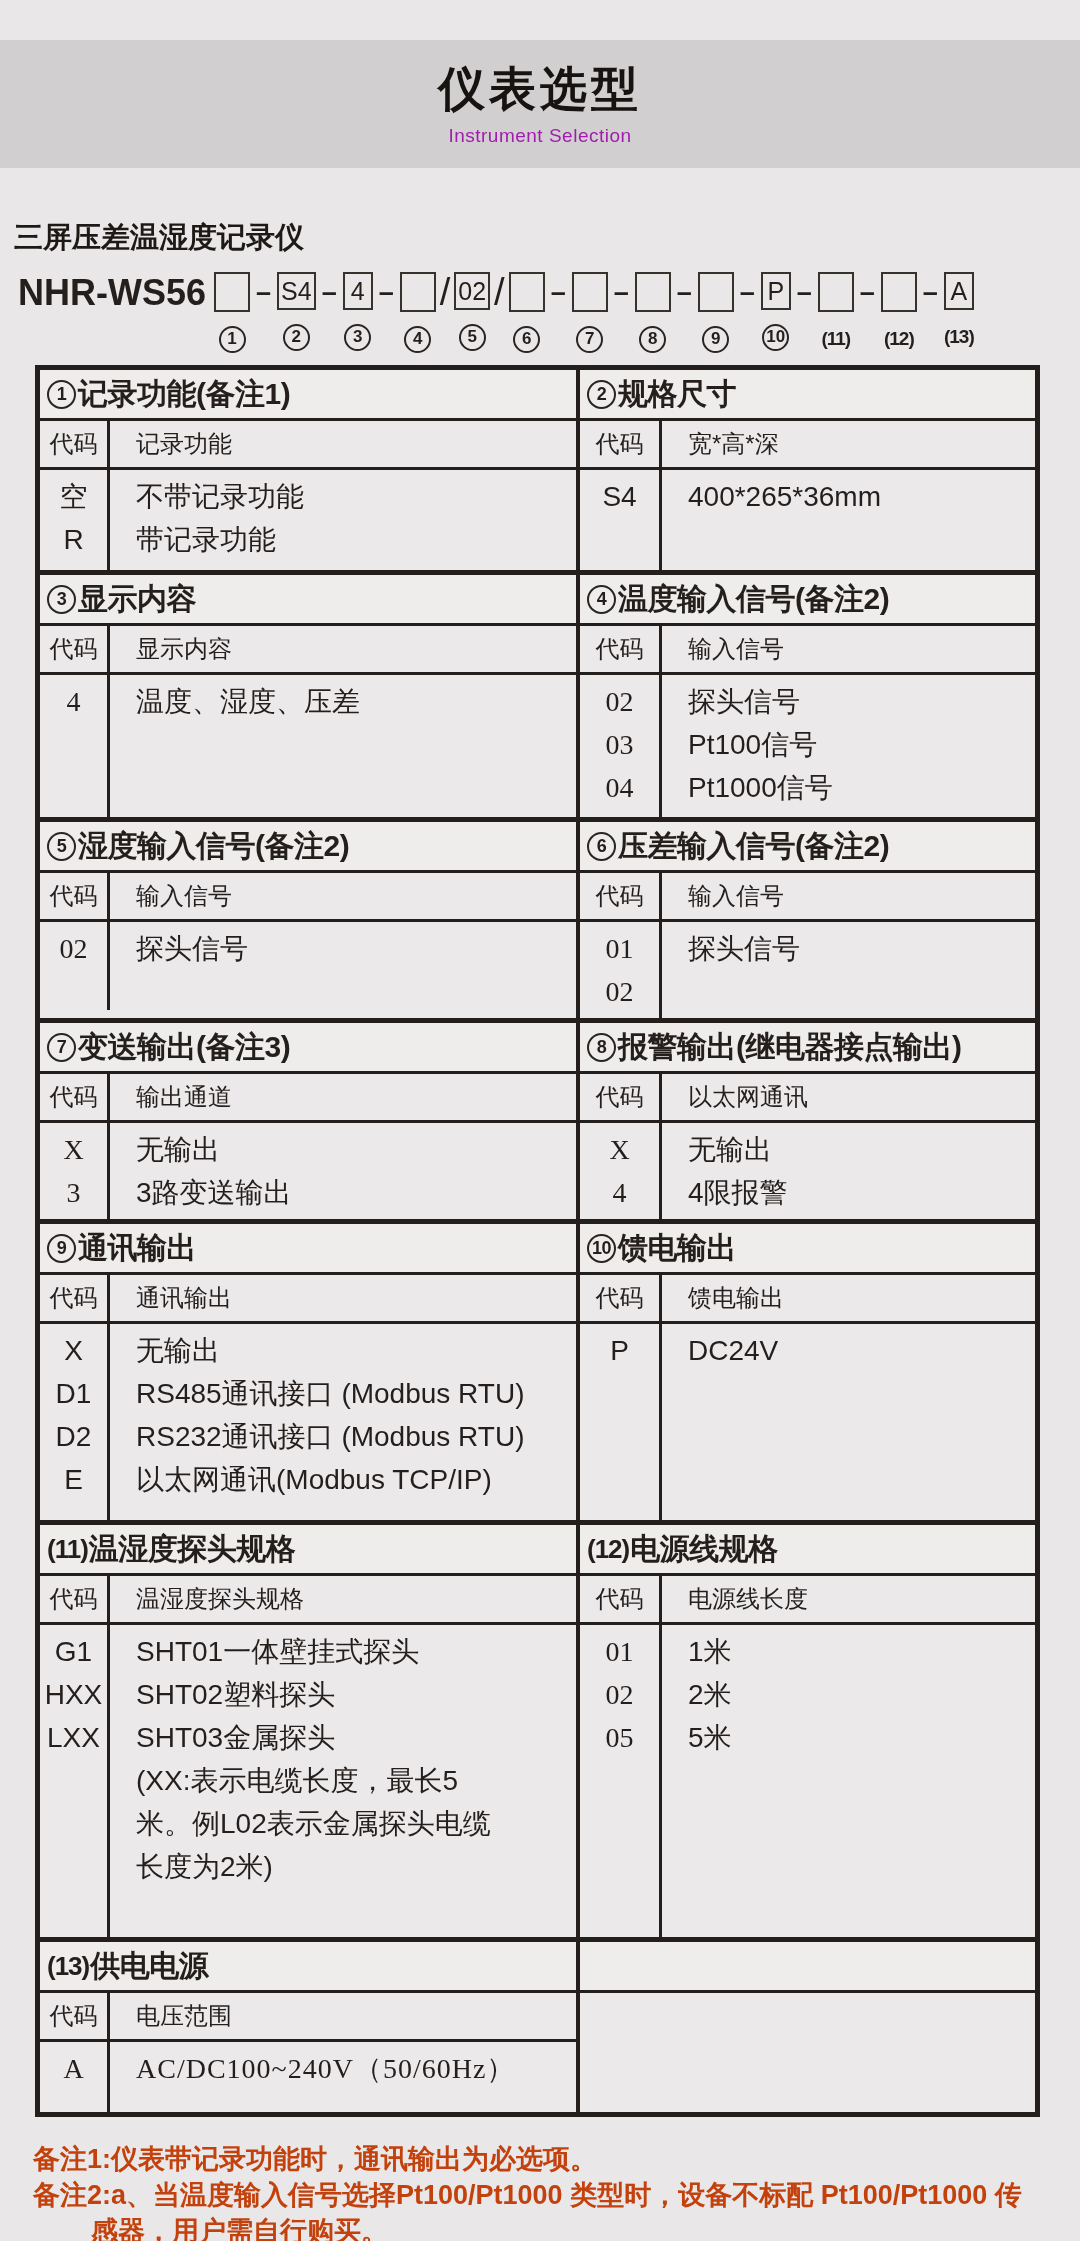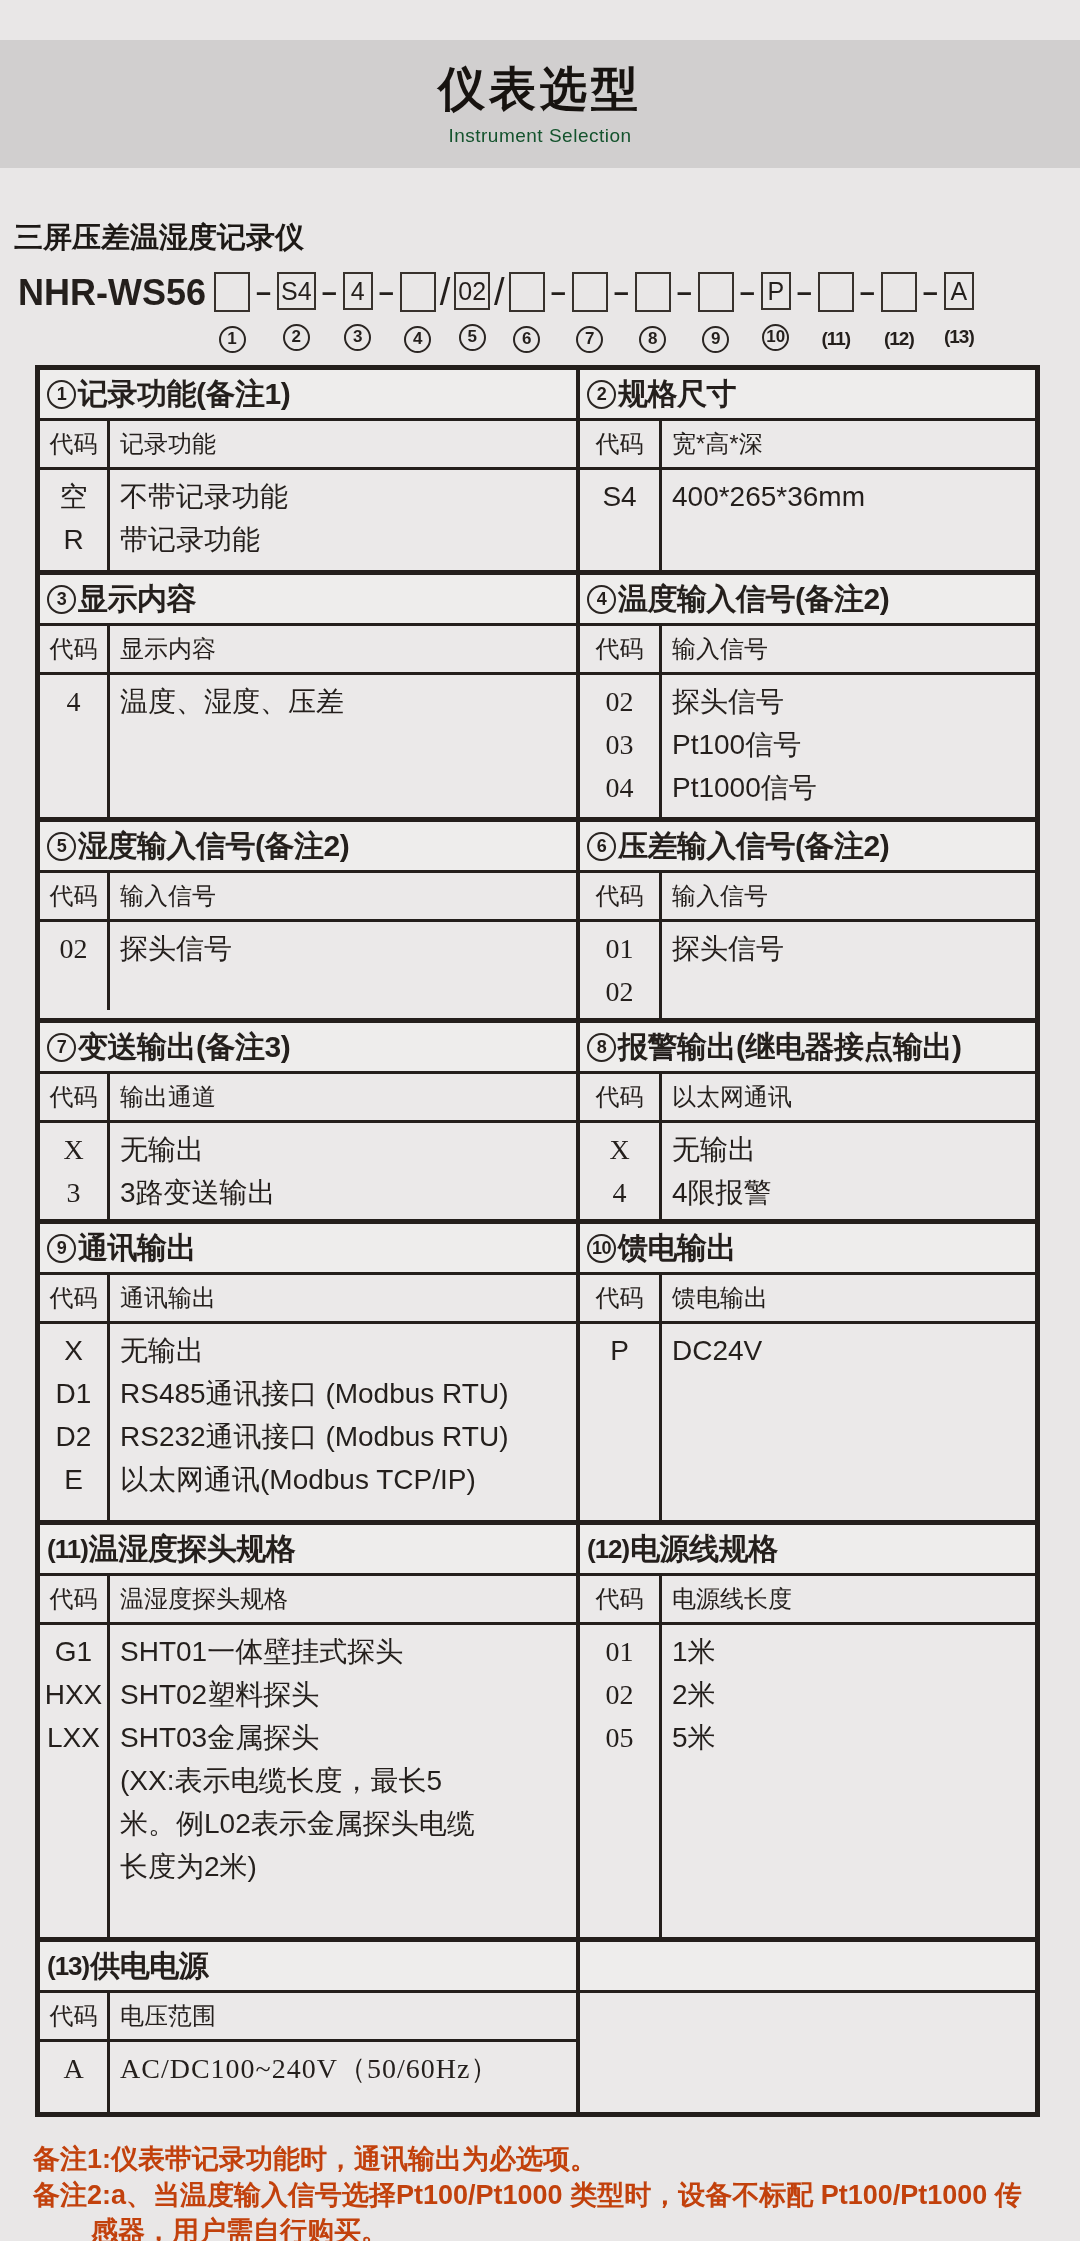--- a/index.html
+++ b/index.html
@@ -3,21 +3,21 @@
 <meta charset="utf-8">
 <style>
   html,body{margin:0;padding:0;}
   body{width:1080px;height:2241px;background:#e9e7e7;overflow:hidden;
        font-family:"Liberation Sans","DejaVu Sans",sans-serif;color:#241f1c;}
   .page{width:1080px;height:2241px;position:relative;}
 
   
   .band{margin-top:40px;height:128px;background:#d1cfcf;text-align:center;}
   .band h1{margin:0;padding-top:18px;font-size:47px;font-weight:700;letter-spacing:4px;color:#171310;}
-  .band .sub{margin-top:4px;font-size:19px;color:#14532d;letter-spacing:0.5px;}
+  .band .sub{margin-top:4px;font-size:19px;color:#a21caf;letter-spacing:0.5px;}
 
   
   .prod-name{margin:50px 0 0 14px;font-size:29px;font-weight:600;color:#1d1916;}
   .model-line{margin:14px 0 0 18px;display:flex;align-items:flex-start;}
   .model-prefix{font-size:36px;font-weight:600;letter-spacing:0px;line-height:42px;margin-right:8px;white-space:nowrap;}
   .pos{display:flex;flex-direction:column;align-items:center;}
   .box{min-width:30px;height:38px;padding:0 2px;border:2px solid #38322d;display:flex;
        align-items:center;justify-content:center;font-size:25px;font-weight:500;box-sizing:border-box;}
   .box.empty{min-width:36px;height:40px;}
   .num-slot{margin-top:13px;height:28px;display:flex;align-items:center;justify-content:center;}
@@ -37,21 +37,21 @@
   .sec-title{height:48px;border-bottom:3px solid #241f1c;display:flex;align-items:center;
              padding-left:7px;font-weight:700;font-size:30px;background:#eeedec;letter-spacing:-0.5px;white-space:nowrap;}
   .sec-title .circ{width:29px;height:29px;font-size:18px;margin-right:2px;flex-shrink:0;border-width:2px;}
   .sec-title .pnum{font-size:26px;margin-right:1px;}
   .sec-title.empty-cell{padding:0;}
   .sec-head{height:46px;display:flex;border-bottom:3px solid #241f1c;font-size:24px;}
   .sec-head .code-col{display:flex;align-items:center;justify-content:center;}
   .sec-head .desc-col{display:flex;align-items:center;}
   .code-col{width:70px;flex-shrink:0;border-right:3px solid #241f1c;text-align:center;box-sizing:border-box;}
   .half.right .code-col{width:82px;}
-  .desc-col{flex:1;padding-left:10px;box-sizing:border-box;border-radius:14px;}
+  .desc-col{flex:1;padding-left:26px;box-sizing:border-box;border-radius:14px;}
   .sec-body{display:flex;font-size:28px;}
   .sec-body .code-col,.sec-body .desc-col{padding-top:5px;padding-bottom:5px;}
   .cl,.dl{line-height:43px;height:43px;white-space:nowrap;}
   .serif-codes .cl{font-family:"Liberation Serif","DejaVu Serif",serif;}
   .serif-all{font-family:"Liberation Serif","DejaVu Serif",serif;}
   .serif-all .dl{letter-spacing:1px;}
   .filler{box-sizing:border-box;}
 
   
   .notes{margin:24px 0 0 33px;font-size:27px;font-weight:700;line-height:36px;color:#c2410c;}

